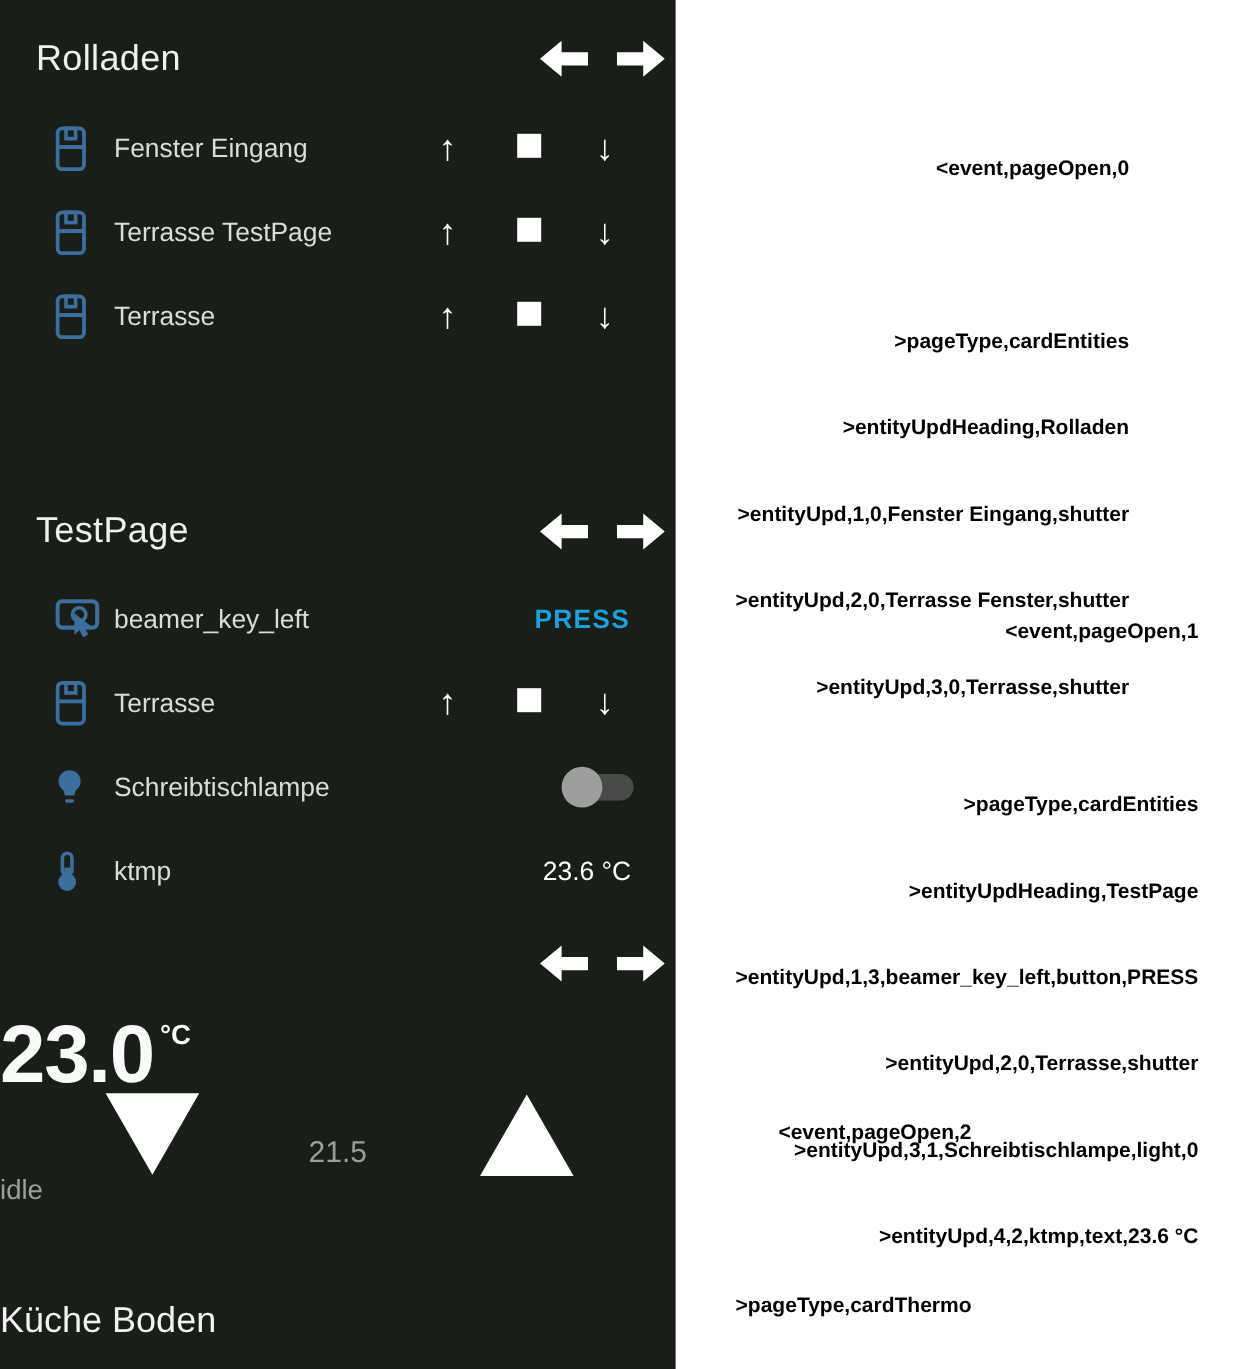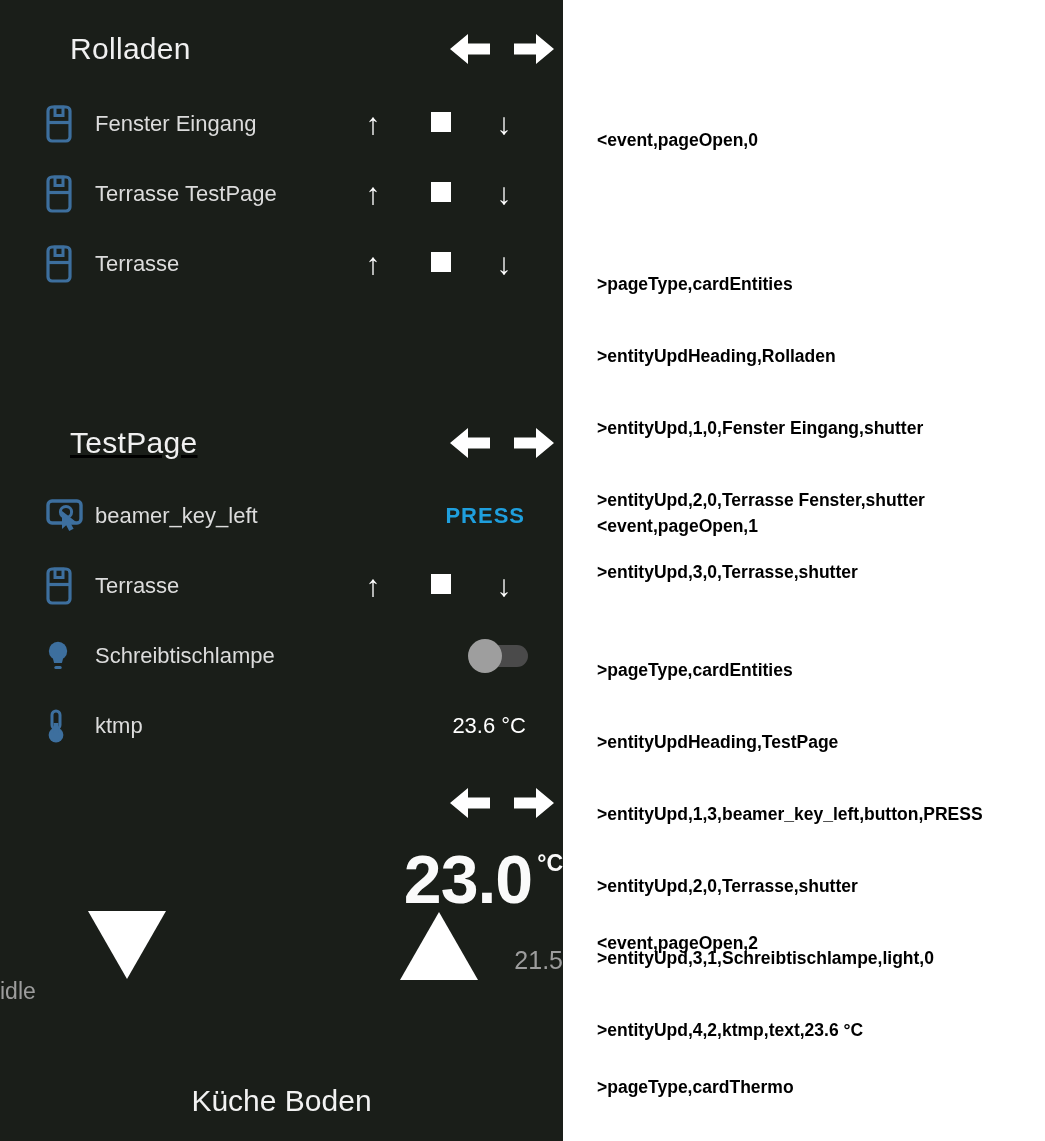--- a/index.html
+++ b/index.html
@@ -1,21 +1,21 @@
 <!DOCTYPE html>
 <html><head>
 <meta charset="utf-8">
 <style>
   html,body{margin:0;padding:0;background:#ffffff;font-family:"Liberation Sans",sans-serif;}
   .stage{position:relative;width:1045px;height:1141px;overflow:hidden;background:#ffffff;}
 
   
   .panel{position:absolute;left:0;top:0;width:563px;height:1141px;background:#1a1e19;}
 
-  .card-header{position:absolute;left:30px;right:9px;height:48px;display:flex;justify-content:space-between;align-items:center;margin-left:40px;}
+  .card-header{position:absolute;left:30px;right:9px;height:48px;display:flex;justify-content:space-between;align-items:center;}
   .heading{font-size:30px;font-weight:400;color:#f0f0f0;letter-spacing:.3px;}
   .nav{display:flex;gap:24px;align-items:center;}
   .nav svg{display:block;width:40px;height:30px;cursor:pointer;}
 
   .rows{position:absolute;left:0;right:0;}
   .row{position:relative;height:70px;}
   .row .eicon{position:absolute;left:46px;top:50%;transform:translateY(-50%);display:block;}
   .row .elabel{position:absolute;left:95px;top:50%;transform:translateY(-50%);font-size:22px;color:#dcdcdc;white-space:nowrap;}
 
   .ctl{position:absolute;top:50%;transform:translateY(-50%);width:30px;text-align:center;color:#ffffff;cursor:pointer;}
@@ -25,32 +25,32 @@
   .stop-square{display:inline-block;width:20px;height:20px;background:#ffffff;}
 
   .press{position:absolute;right:38px;top:50%;transform:translateY(-50%);font-size:22px;font-weight:700;letter-spacing:1px;color:#1f9fdd;cursor:pointer;}
   .value{position:absolute;right:37px;top:50%;transform:translateY(-50%);font-size:22px;color:#ffffff;white-space:nowrap;}
 
   .toggle{position:absolute;left:468px;top:50%;transform:translateY(-50%);width:60px;height:34px;cursor:pointer;}
   .toggle .track{position:absolute;left:6px;top:6px;width:54px;height:22px;border-radius:11px;background:#4a4a4a;}
   .toggle .knob{position:absolute;left:0;top:0;width:34px;height:34px;border-radius:50%;background:#9e9e9e;}
 
   
-  .thermo-temp{position:absolute;top:846px;left:0;width:563px;text-align:right;color:#fafafa;white-space:nowrap;}
+  .thermo-temp{position:absolute;top:846px;left:0;width:563px;text-align:left;color:#fafafa;white-space:nowrap;}
   .thermo-temp .big{font-size:68px;font-weight:700;letter-spacing:-1px;line-height:66px;}
   .thermo-temp .unit{font-size:23px;font-weight:700;position:relative;top:-32px;margin-left:5px;}
   .tri{position:absolute;width:0;height:0;cursor:pointer;}
   .tri-down{left:88px;top:911px;border-left:39px solid transparent;border-right:39px solid transparent;border-top:68px solid #ffffff;}
   .tri-up{left:400px;top:912px;border-left:39px solid transparent;border-right:39px solid transparent;border-bottom:68px solid #ffffff;}
-  .thermo-target{position:absolute;top:946px;left:0;width:563px;text-align:right;font-size:25px;color:#9d9d9d;}
+  .thermo-target{position:absolute;top:946px;left:0;width:563px;text-align:center;font-size:25px;color:#9d9d9d;}
   .thermo-state{position:absolute;top:978px;left:0;width:563px;text-align:left;font-size:23px;color:#9d9d9d;}
-  .thermo-name{position:absolute;top:1084px;left:0;width:563px;text-align:center;font-size:30px;color:#f2f2f2;}
+  .thermo-name{position:absolute;top:1084px;left:0;width:563px;text-align:left;font-size:30px;color:#f2f2f2;}
 
   
-  .log{position:absolute;left:597px;color:#000;font-size:17.5px;font-weight:700;line-height:24px;white-space:pre;}
+  .log{position:absolute;left:613px;color:#000;font-size:17.5px;font-weight:700;line-height:24px;white-space:pre;text-align:right;}
   .log-gap{height:24px;}
 </style>
 </head>
 <body>
 
 <div class="stage">
 
   <div class="panel">
 
     <div class="card-header" style="top:25px;">
@@ -98,21 +98,21 @@
           <line x1="2" y1="17.5" x2="24" y2="17.5" stroke="#3d6f9e" stroke-width="3.2"></line>
         </svg>
         <span class="elabel">Terrasse</span>
         <span class="ctl ctl-up">↑</span>
         <span class="ctl ctl-stop"><span class="stop-square"></span></span>
         <span class="ctl ctl-down">↓</span>
       </div>
 
     </div>
 
-    <div class="card-header" style="top:419px;text-decoration:underline;">
+    <div class="card-header" style="top:419px;">
       <div class="heading">TestPage</div>
       <div class="nav">
         <svg viewBox="0 0 40 30">
             <polygon points="40,9.5 18,9.5 18,0 0,15 18,30 18,20.5 40,20.5" fill="#ffffff"></polygon>
           </svg>
         <svg viewBox="0 0 40 30">
             <polygon points="0,9.5 22,9.5 22,0 40,15 22,30 22,20.5 0,20.5" fill="#ffffff"></polygon>
           </svg>
       </div>
     </div>

